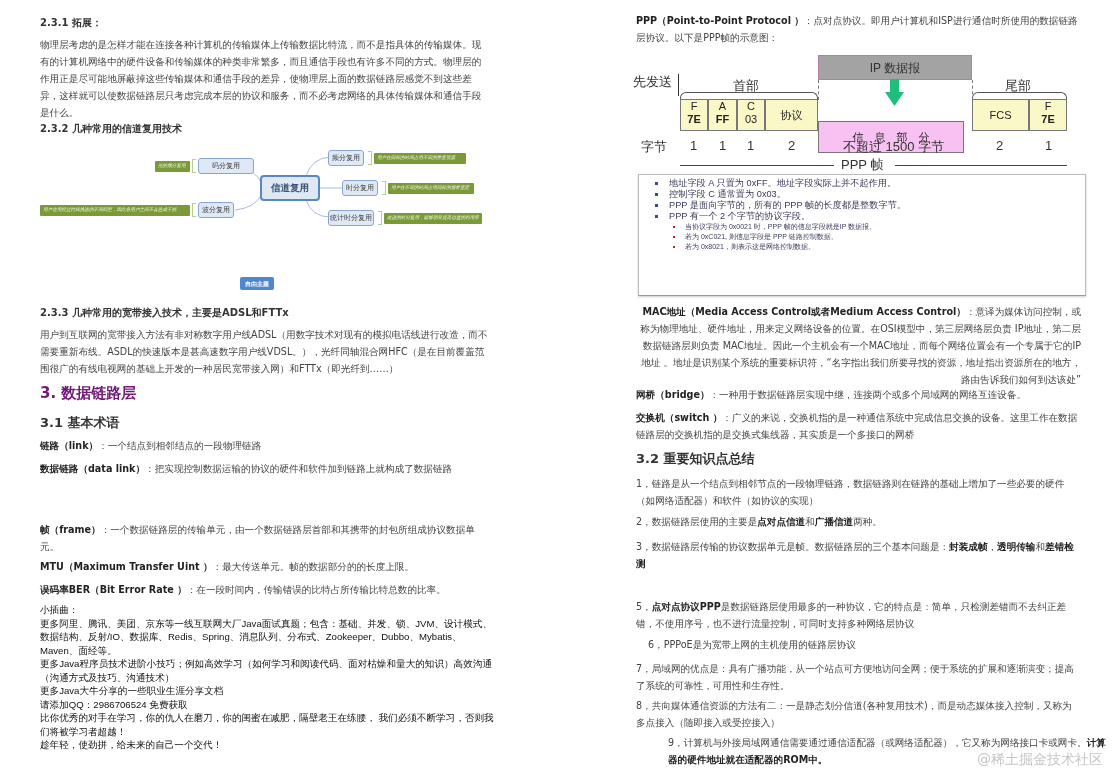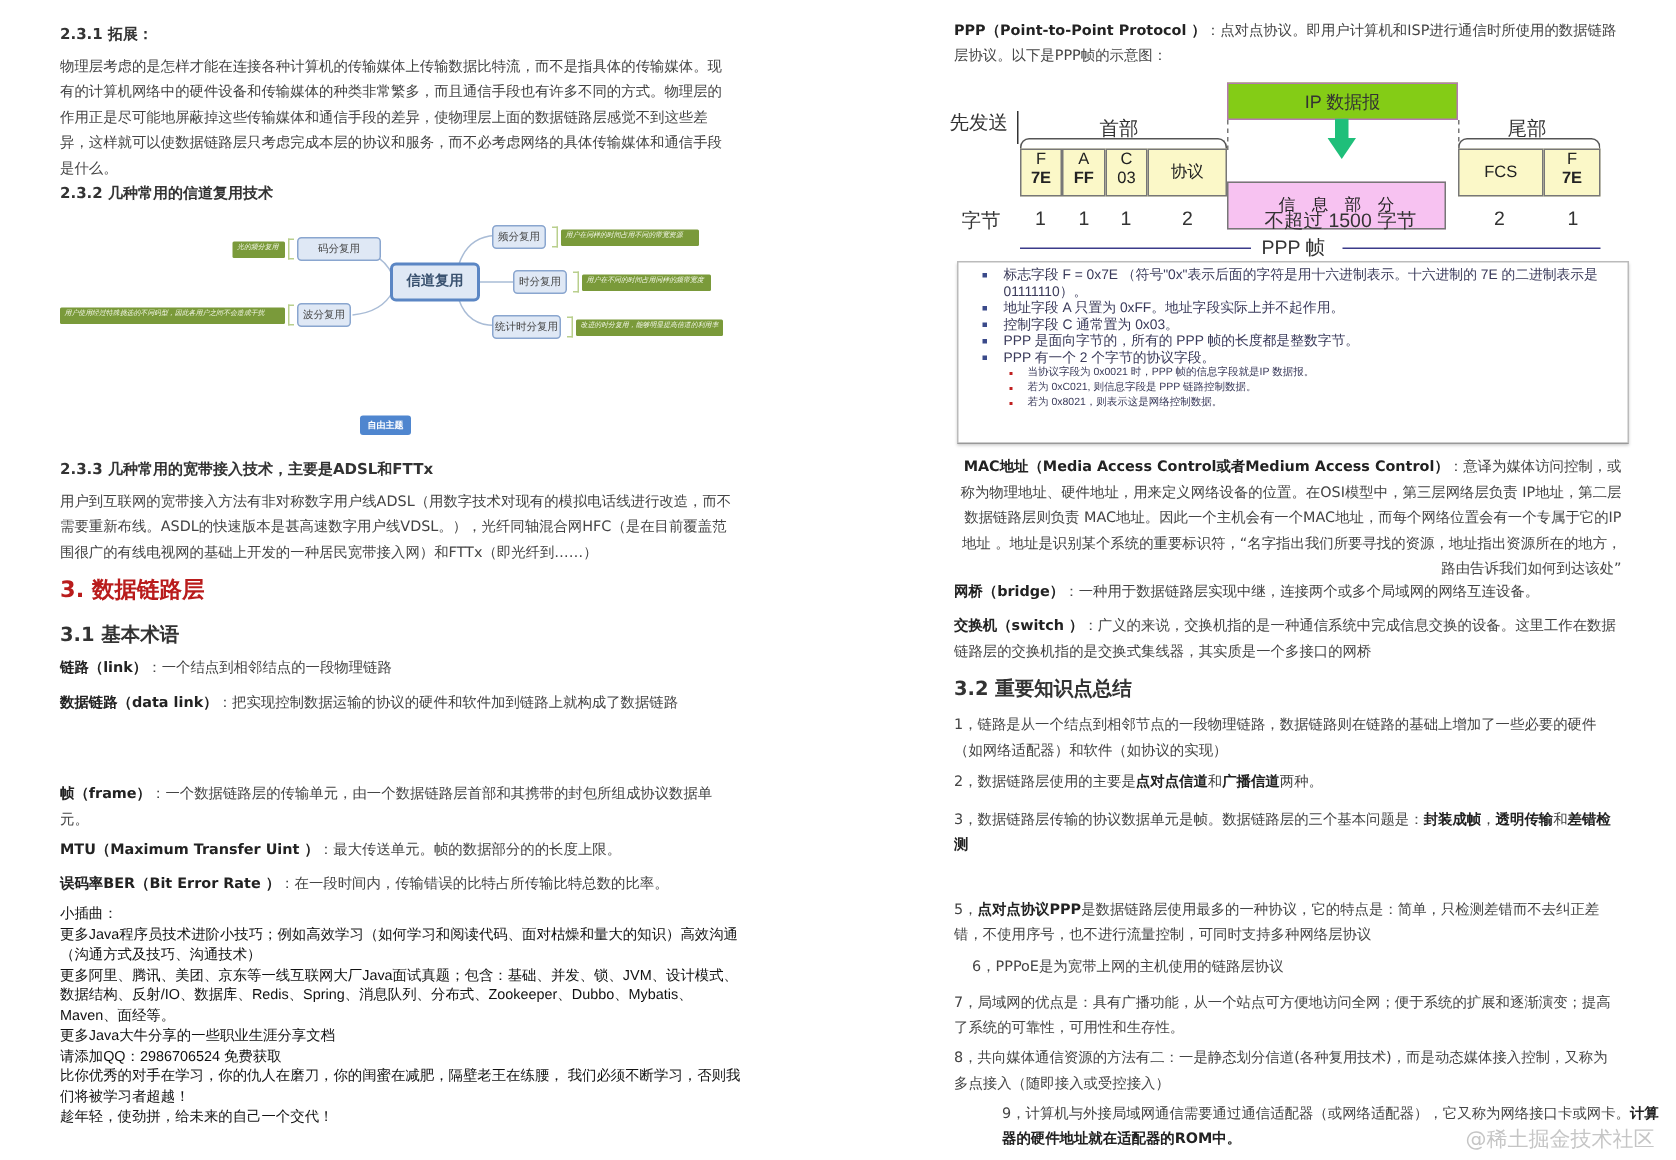--- a/index.html
+++ b/index.html
@@ -6,21 +6,21 @@
   html, body { width: 1117px; height: 773px; background: #ffffff; overflow: hidden; }
   body { font-family: "DejaVu Sans", "Liberation Sans", sans-serif; color: #333; position: relative; }
   .page { position: absolute; top: 0; height: 773px; background: #fff; }
   .page.left { left: 0; width: 530px; padding-left: 12px; }
   .page.right { left: 598px; width: 519px; }
   .gutter { position: absolute; left: 530px; top: 0; width: 68px; height: 773px; background: #fff; }
 
   .h4 { position: absolute; font-size: 10px; font-weight: bold; color: #333; }
   .para { position: absolute; font-size: 9.6px; line-height: 17px; color: #444; }
   .para b { color: #222; }
-  .h2 { position: absolute; font-size: 15px; font-weight: bold; color: #b91c1c; }
+  .h2 { position: absolute; font-size: 15px; font-weight: bold; color: #701a75; }
   .h3 { position: absolute; font-size: 13px; font-weight: bold; color: #333; }
   .promo { position: absolute; font-size: 9.6px; line-height: 13.5px; color: #111; font-family: "Liberation Sans", sans-serif; }
 
   
   .mm { position: absolute; left: 40px; top: 140px; width: 450px; height: 150px; }
   .mm-node { position: absolute; background: #dfe8f5; border: 1px solid #8aa6cf; border-radius: 3px; font-size: 7px; color: #444; text-align: center; line-height: 14px; height: 16px; }
   .mm-root { position: absolute; background: #dfe8f5; border: 2px solid #5b86c4; border-radius: 4px; font-size: 9.5px; font-weight: bold; color: #3a5270; text-align: center; line-height: 22px; height: 26px; }
   .mm-leaf { position: absolute; background: #7a9a3a; color: #f2f6e6; font-size: 4.6px; font-style: italic; line-height: 10px; height: 11px; padding: 0 3px; border-radius: 1px; white-space: nowrap; overflow: hidden; }
   .mm-brace { position: absolute; width: 4px; height: 14px; border: 1px solid #b9cf8d; }
   .mm-brace.l { border-right: none; }
@@ -28,21 +28,21 @@
   .mm-free { position: absolute; left: 200px; top: 137px; width: 34px; height: 13px; background: #4f86cf; color: #fff; font-size: 6px; font-weight: bold; text-align: center; line-height: 13px; border-radius: 2px; }
   svg.mm-lines { position: absolute; left: 0; top: 0; }
 
   
   .ppp { position: absolute; left: 35px; top: 52px; width: 460px; height: 122px; font-family: "Liberation Sans", sans-serif; }
   .ppp .cell { position: absolute; top: 47px; height: 32px; border: 1px solid #777; text-align: center; font-size: 11px; color: #222; line-height: 13px; }
   .ppp .y { background: #fbf8c8; }
   .ppp .p { background: #f7c2f1; }
   .ppp .lbl { position: absolute; font-size: 13px; color: #333; }
   .ppp .num { position: absolute; top: 86px; font-size: 13px; color: #333; }
-  .ppp .ipbox { position: absolute; left: 185px; top: 3px; width: 154px; height: 25px; background: #84cc16; border: 1px solid #b57ab0; font-size: 12px; text-align: center; line-height: 24px; color: #333; }
+  .ppp .ipbox { position: absolute; left: 185px; top: 3px; width: 154px; height: 25px; background: #a3a3a3; border: 1px solid #b57ab0; font-size: 12px; text-align: center; line-height: 24px; color: #333; }
   .ppp .brace { position: absolute; border-top: 1px solid #555; border-left: 1px solid #555; border-right: 1px solid #555; height: 8px; border-radius: 6px 6px 0 0; }
   .ppp .dash { position: absolute; border-left: 1px dashed #777; height: 20px; top: 28px; }
 
   .notes { position: absolute; left: 40px; top: 174px; width: 448px; height: 122px; border: 1px solid #bbb; border-bottom-color: #999; padding: 3px 0 0 10px; box-shadow: 0 1px 2px #ccc; font-family: "Liberation Sans", sans-serif; }
   .notes .li { position: relative; padding-left: 20px; font-size: 9.2px; line-height: 11px; color: #3a3a5a; }
   .notes .li::before { content: ""; position: absolute; left: 6px; top: 4px; width: 3px; height: 3px; background: #3b4a8a; }
   .notes .sub { position: relative; padding-left: 36px; font-size: 7px; line-height: 10px; color: #3a3a5a; }
   .notes .sub::before { content: ""; position: absolute; left: 24px; top: 4px; width: 2px; height: 2px; background: #c02020; }
 
   .watermark { position: absolute; right: 14px; bottom: 4px; font-size: 14px; color: rgba(150,150,150,0.55); }
@@ -96,22 +96,22 @@
   <div class="h3" style="left:40px;top:414px;">3.1 基本术语</div>
 
   <div class="para" style="left:40px;top:437px;width:450px;"><b>链路（link）</b><span>：一个结点到相邻结点的一段物理链路</span></div>
   <div class="para" style="left:40px;top:460px;width:450px;"><b>数据链路（data link）</b><span>：把实现控制数据运输的协议的硬件和软件加到链路上就构成了数据链路</span></div>
   <div class="para" style="left:40px;top:521px;width:450px;"><b>帧（frame）</b><span>：一个数据链路层的传输单元，由一个数据链路层首部和其携带的封包所组成协议数据单元。</span></div>
   <div class="para" style="left:40px;top:558px;width:450px;"><b>MTU（Maximum Transfer Uint ）</b><span>：最大传送单元。帧的数据部分的的长度上限。</span></div>
   <div class="para" style="left:40px;top:581px;width:450px;"><b>误码率BER（Bit Error Rate ）</b><span>：在一段时间内，传输错误的比特占所传输比特总数的比率。</span></div>
 
   <div class="promo" style="left:40px;top:603px;width:460px;">
     <div>小插曲：</div>
+    <div>更多阿里、腾讯、美团、京东等一线互联网大厂Java面试真题；包含：基础、并发、锁、JVM、设计模式、数据结构、反射/IO、数据库、Redis、Spring、消息队列、分布式、Zookeeper、Dubbo、Mybatis、Maven、面经等。</div>
     <div>更多Java程序员技术进阶小技巧；例如高效学习（如何学习和阅读代码、面对枯燥和量大的知识）高效沟通（沟通方式及技巧、沟通技术）</div>
-    <div>更多阿里、腾讯、美团、京东等一线互联网大厂Java面试真题；包含：基础、并发、锁、JVM、设计模式、数据结构、反射/IO、数据库、Redis、Spring、消息队列、分布式、Zookeeper、Dubbo、Mybatis、Maven、面经等。</div>
     <div>更多Java大牛分享的一些职业生涯分享文档</div>
     <div>请添加QQ：2986706524   免费获取</div>
     <div>比你优秀的对手在学习，你的仇人在磨刀，你的闺蜜在减肥，隔壁老王在练腰， 我们必须不断学习，否则我们将被学习者超越！</div>
     <div>趁年轻，使劲拼，给未来的自己一个交代！</div>
   </div>
 </div>
 
 <div class="gutter"></div>
 
 <div class="page right">
@@ -152,21 +152,20 @@
     <div class="num" style="left:210px;">不超过 1500 字节</div>
     <div class="num" style="left:363px;">2</div>
     <div class="num" style="left:412px;">1</div>
 
     <div style="position:absolute;left:47px;top:113px;width:154px;height:1px;background:#3b3b8a;"></div>
     <div class="num" style="left:208px;top:104px;">PPP 帧</div>
     <div style="position:absolute;left:262px;top:113px;width:172px;height:1px;background:#3b3b8a;"></div>
   </div>
 
   <div class="notes">
-    <div class="li">标志字段 F = 0x7E （符号"0x"表示后面的字符是用十六进制表示。十六进制的 7E 的二进制表示是 01111110）。</div>
     <div class="li">地址字段 A 只置为 0xFF。地址字段实际上并不起作用。</div>
     <div class="li">控制字段 C 通常置为 0x03。</div>
     <div class="li">PPP 是面向字节的，所有的 PPP 帧的长度都是整数字节。</div>
     <div class="li">PPP 有一个 2 个字节的协议字段。</div>
     <div class="sub">当协议字段为 0x0021 时，PPP 帧的信息字段就是IP 数据报。</div>
     <div class="sub">若为 0xC021, 则信息字段是 PPP 链路控制数据。</div>
     <div class="sub">若为 0x8021，则表示这是网络控制数据。</div>
   </div>
 
   <div class="para" style="left:38px;top:303px;width:445px;text-align:right;"><b>MAC地址（Media Access Control或者Medium Access Control）</b><span>：意译为媒体访问控制，或称为物理地址、硬件地址，用来定义网络设备的位置。在OSI模型中，第三层网络层负责 IP地址，第二层数据链路层则负责 MAC地址。因此一个主机会有一个MAC地址，而每个网络位置会有一个专属于它的IP地址 。地址是识别某个系统的重要标识符，“名字指出我们所要寻找的资源，地址指出资源所在的地方，路由告诉我们如何到达该处”</span></div>

